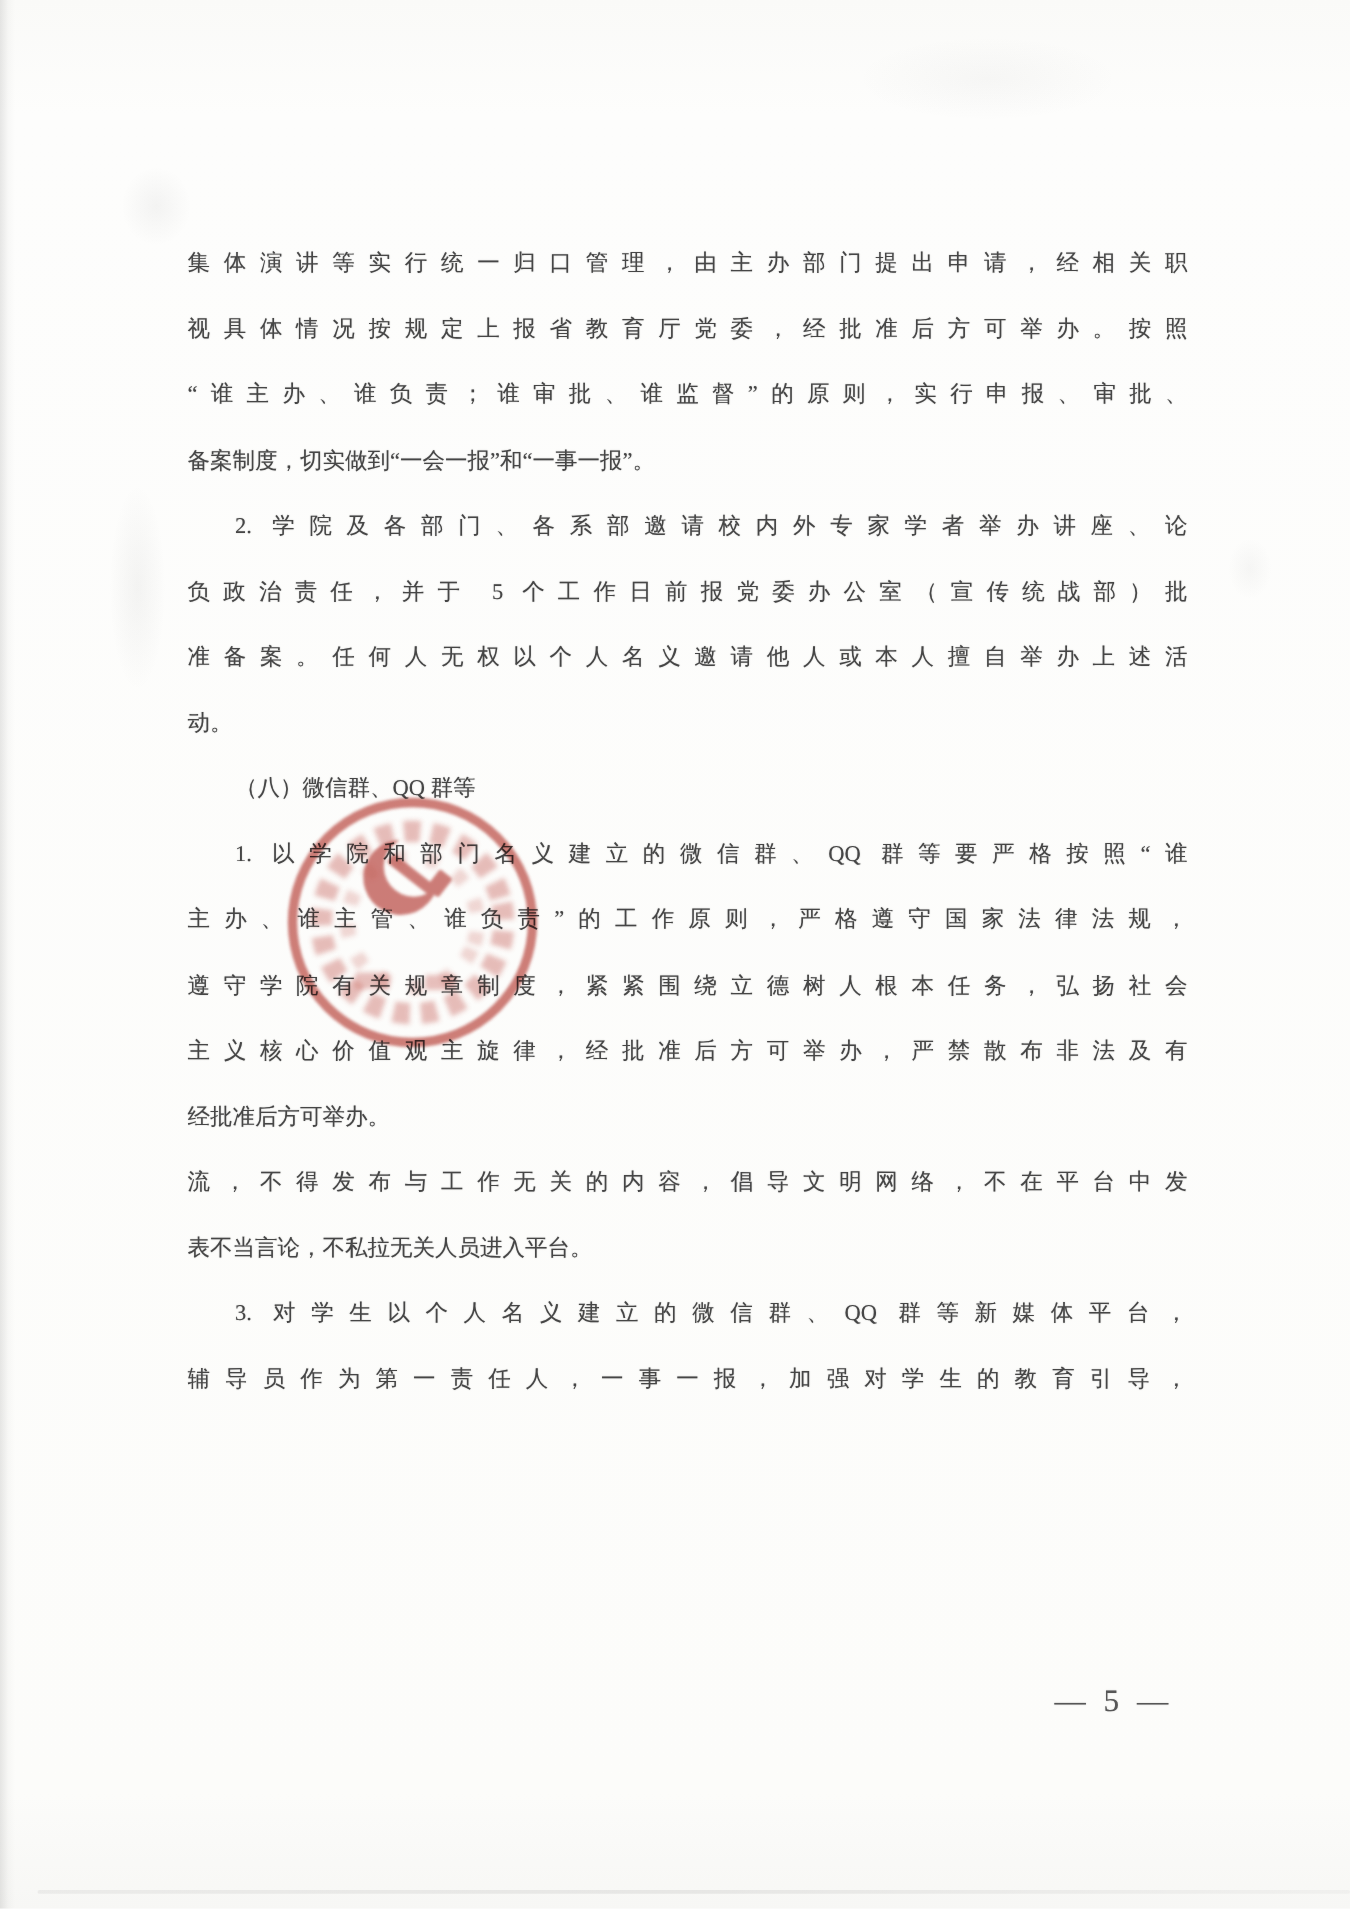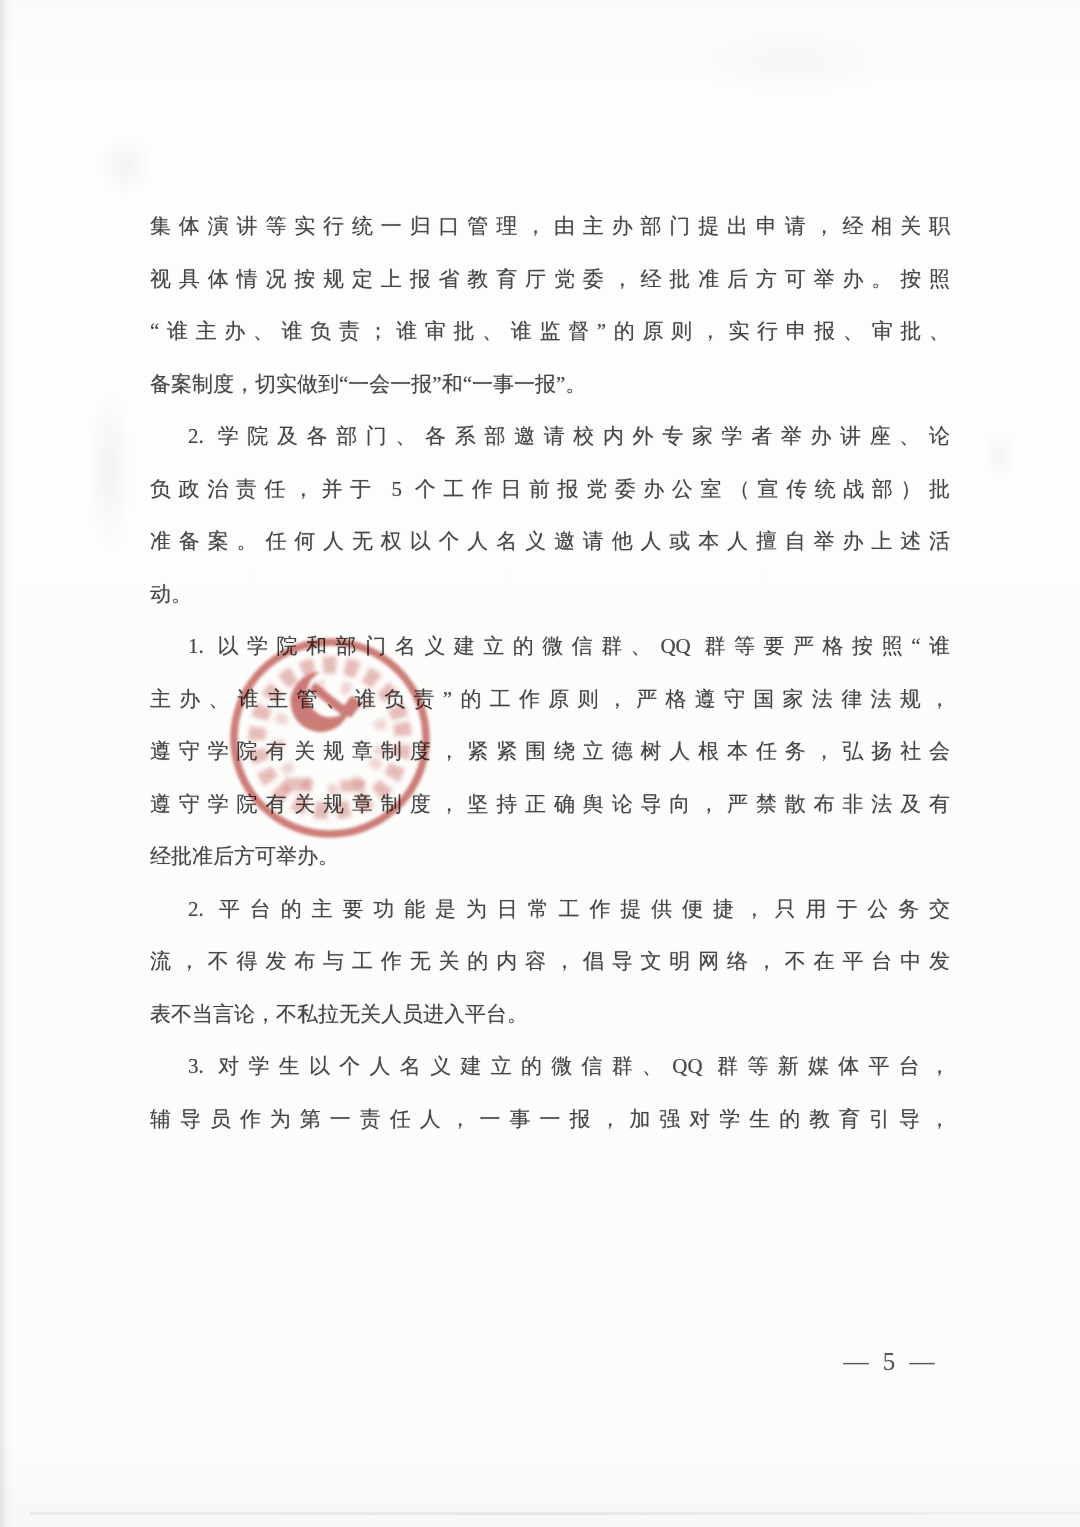--- a/index.html
+++ b/index.html
@@ -36,23 +36,23 @@
     position:absolute;left:650px;top:18px;width:280px;height:90px;
     background:radial-gradient(closest-side, rgba(80,80,80,.035), transparent 75%);
   }
   .smudge-d{
     position:absolute;left:975px;top:420px;width:50px;height:70px;
     background:radial-gradient(closest-side, rgba(80,80,80,.045), transparent 70%);
   }
 
   
   .textblock{
-    position:absolute;left:150px;top:200px;width:800px;
+    position:absolute;left:150px;top:184px;width:800px;
     color:#464646;
-    font-size:21px;
+    font-size:18px;
     text-shadow:0 0 1px rgba(70,70,70,.45);
   }
   .line{
     height:52.5px;
     line-height:52.5px;
     overflow:hidden;
     white-space:normal;
   }
   .line.j{
     text-align:justify;
@@ -93,26 +93,26 @@
 
   <div class="textblock">
     <div class="line j">集体演讲等实行统一归口管理，由主办部门提出申请，经相关职</div>
     <div class="line j">视具体情况按规定上报省教育厅党委，经批准后方可举办。按照</div>
     <div class="line j">“谁主办、谁负责；谁审批、谁监督”的原则，实行申报、审批、</div>
     <div class="line">备案制度，切实做到“一会一报”和“一事一报”。</div>
     <div class="line j ind">2. 学院及各部门、各系部邀请校内外专家学者举办讲座、论</div>
     <div class="line j">负政治责任，并于 5 个工作日前报党委办公室（宣传统战部）批</div>
     <div class="line j">准备案。任何人无权以个人名义邀请他人或本人擅自举办上述活</div>
     <div class="line">动。</div>
+    <div class="line ind">（八）微信群、QQ 群等</div>
     <div class="line j ind">1. 以学院和部门名义建立的微信群、QQ 群等要严格按照“谁</div>
     <div class="line j">主办、谁主管、谁负责”的工作原则，严格遵守国家法律法规，</div>
     <div class="line j">遵守学院有关规章制度，紧紧围绕立德树人根本任务，弘扬社会</div>
-    <div class="line j">遵守学院有关规章制度，坚持正确舆论导向，严禁散布非法及有</div>
+    <div class="line j">主义核心价值观主旋律，经批准后方可举办，严禁散布非法及有</div>
     <div class="line">经批准后方可举办。</div>
-    <div class="line j ind">2. 平台的主要功能是为日常工作提供便捷，只用于公务交</div>
     <div class="line j">流，不得发布与工作无关的内容，倡导文明网络，不在平台中发</div>
     <div class="line">表不当言论，不私拉无关人员进入平台。</div>
     <div class="line j ind">3. 对学生以个人名义建立的微信群、QQ 群等新媒体平台，</div>
     <div class="line j">辅导员作为第一责任人，一事一报，加强对学生的教育引导，</div>
   </div>
 
   <svg class="seal" viewBox="0 0 216 216" xmlns="http://www.w3.org/2000/svg">
     <defs>
       <filter id="blur1" x="-40%" y="-40%" width="180%" height="180%">
         <feGaussianBlur stdDeviation="1.4"></feGaussianBlur>

